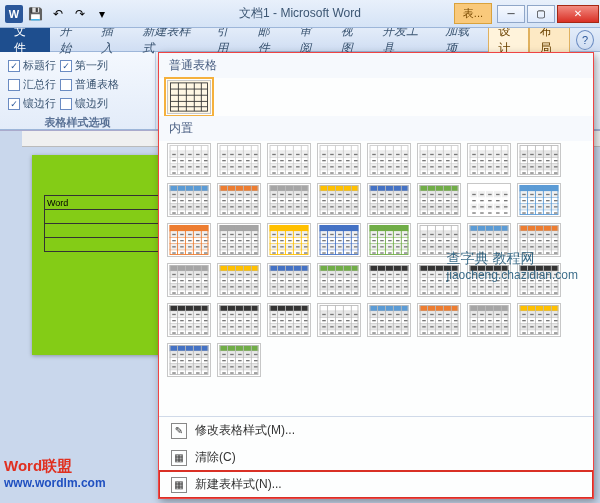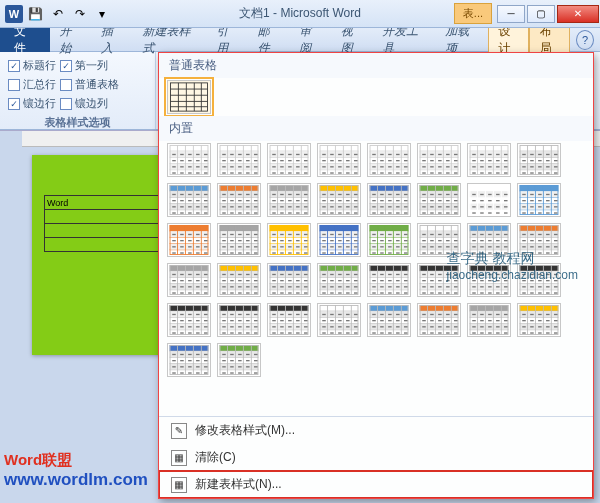--- a/index.html
+++ b/index.html
@@ -51,21 +51,21 @@
 
 .doc-area { position: absolute; left: 0; top: 130px; right: 0; bottom: 0; background: #c9d7ec; border-top: 1px solid #aac; }
 .ruler { height: 16px; background: #f0f0f0; border-bottom: 1px solid #bbb; margin-left: 22px; }
 .page { position: absolute; left: 32px; top: 24px; width: 143px; height: 200px; background: #84cc16; box-shadow: 0 1px 4px rgba(0,0,0,0.3); padding: 40px 12px; font-size: 10px; }
 .doc-table { border-collapse: collapse; width: 100%; }
 .doc-table td { border: 1px solid #333; height: 14px; font-size: 9px; padding: 1px 2px; }
 
 
 .wm-left { position: absolute; left: 4px; bottom: 13px; font-size: 15px; font-weight: bold; }
 .wm-left .r { color: #e03020; }
-.wm-left .b { color: #2050c0; font-size: 17px; display: block; }
+.wm-left .b { color: #2050c0; font-size: 12px; display: block; }
 .wm-right { position: absolute; right: 22px; top: 250px; color: #0c4a6e; font-size: 14px; writing-mode: horizontal-tb; opacity: 0.8; }
 
 svg { display: block; }
 </style>
 </head>
 <body>
 
 <div class="titlebar">
   <div class="qat">
     <div class="qat-btn">

